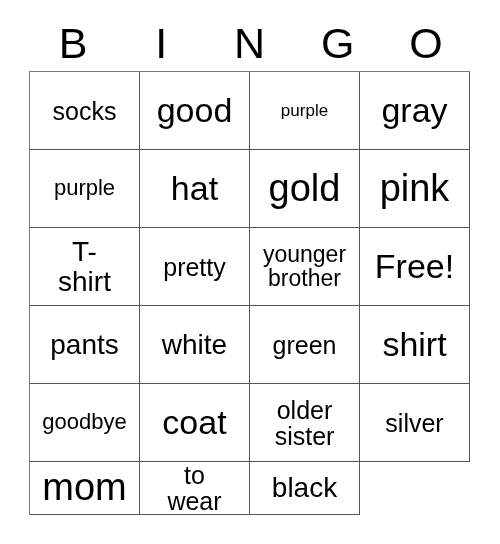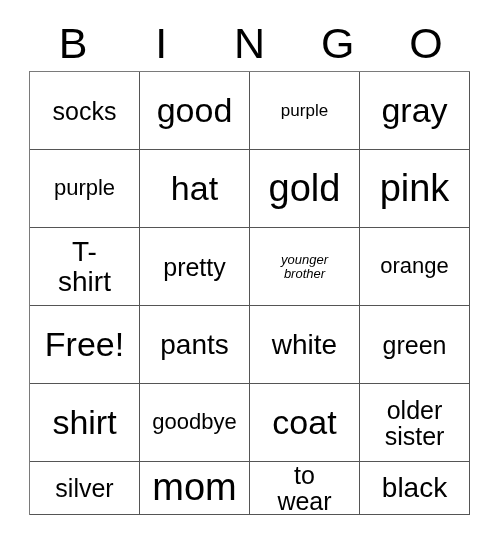--- a/index.html
+++ b/index.html
@@ -74,21 +74,21 @@
     white-space: pre-line;
     word-break: break-word;
     font-weight: 400;
   }
   
   .fs-xxl  { font-size: 34px; }
   .fs-xl   { font-size: 38px; }
   .fs-l    { font-size: 28px; }
   .fs-m    { font-size: 25px; }
   .fs-s    { font-size: 22px; }
-  .fs-xs   { font-size: 13px; font-style: italic; }
+  .fs-xs   { font-size: 23px; }
   .fs-xxs  { font-size: 17px; }
 </style>
 </head>
 <body>
 
 <div id="card">
 
   <div id="header-row">
     <div class="header-letter">B</div>
     <div class="header-letter">I</div>
@@ -130,23 +130,20 @@
       </div>
     <div class="cell">
         <span class="cell-text fs-m">pretty</span>
       </div>
 
     <div class="cell">
         <span class="cell-text fs-xs">younger
 brother</span>
       </div>
     <div class="cell">
-        <span class="cell-text fs-s">orange</span>
-      </div>
-    <div class="cell">
         <span class="cell-text fs-xxl">Free!</span>
       </div>
     <div class="cell">
         <span class="cell-text fs-l">pants</span>
       </div>
     <div class="cell">
         <span class="cell-text fs-l">white</span>
       </div>
 
     <div class="cell">

